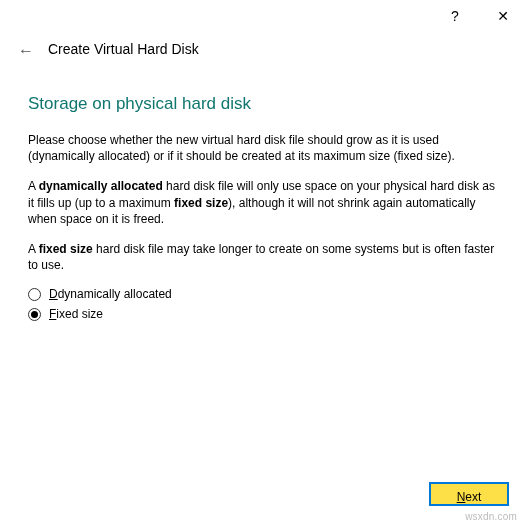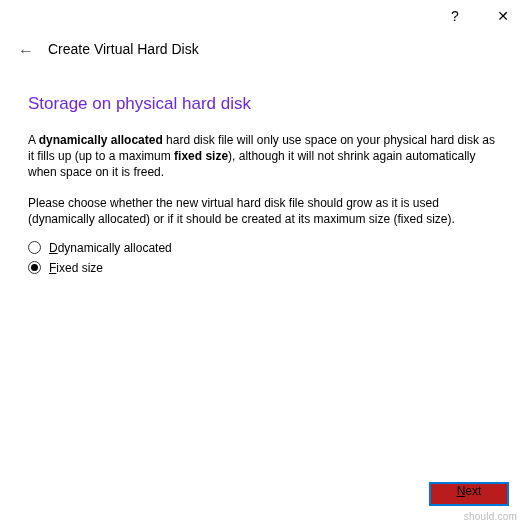--- a/index.html
+++ b/index.html
@@ -49,21 +49,21 @@
     text-align: center;
   }
   .page-title {
     font-weight: 400;
   }
   .content {
     padding: 0 28px 0 28px;
   }
   .section-title {
     font-size: 17px;
-    color: #6d28d9;
+    color: #0f766e;
     margin: 20px 0 18px 0;
     font-weight: 400;
   }
   .para {
     margin: 0 0 14px 0;
     line-height: 1.35;
     color: #000;
   }
   .radio-group {
     margin-top: 6px;
@@ -97,27 +97,27 @@
   .footer {
     position: absolute;
     bottom: 18px;
     right: 14px;
     display: flex;
     gap: 8px;
   }
   .btn {
     min-width: 80px;
     height: 24px;
-    background: #b91c1c;
+    background: #fde047;
     border: 1px solid #adadad;
     font-family: inherit;
     font-size: 12px;
     cursor: pointer;
     display: flex;
-    align-items: flex-start;
+    align-items: flex-end;
     justify-content: center;
     margin-top: 48px;
   }
   .btn.primary {
     border: 2px solid #0078d7;
   }
   .btn .ul { text-decoration: underline; }
   .watermark {
     position: absolute;
     bottom: 2px;
@@ -137,38 +137,41 @@
 </div>
 
 <div class="header">
   <div class="back-arrow">←</div>
   <div class="page-title">Create Virtual Hard Disk</div>
 </div>
 
 <div class="content">
   <div class="section-title">Storage on physical hard disk</div>
 
+  <p class="para">Please choose whether the new virtual hard disk file should grow as it is used (dynamically allocated) or if it should be created at its maximum size (fixed size).</p>
+
   <p class="para">
     <span>A </span><b>dynamically allocated</b><span> hard disk file will only use space on your physical hard disk as it fills up (up to a maximum </span><b>fixed size</b><span>), although it will not shrink again automatically when space on it is freed.</span>
   </p>
 
-  <p class="para">Please choose whether the new virtual hard disk file should grow as it is used (dynamically allocated) or if it should be created at its maximum size (fixed size).</p>
-
+  <p class="para">
+    <span>A </span><b>fixed size</b><span> hard disk file may take longer to create on some systems but is often faster to use.</span>
+  </p>
 
   <div class="radio-group">
     <div class="radio-row">
       <span class="radio"></span>
       <span class="radio-label"><span class="ul">D</span><span>dynamically allocated</span></span>
     </div>
     <div class="radio-row">
       <span class="radio selected"></span>
       <span class="radio-label"><span class="ul">F</span><span>ixed size</span></span>
     </div>
   </div>
 </div>
 
 <div class="footer">
   <div class="btn primary">
     <span><span class="ul">N</span><span>ext</span></span>
   </div>
 </div>
 
-<div class="watermark">should.com</div>
+<div class="watermark">wsxdn.com</div>
 
 </body></html>

